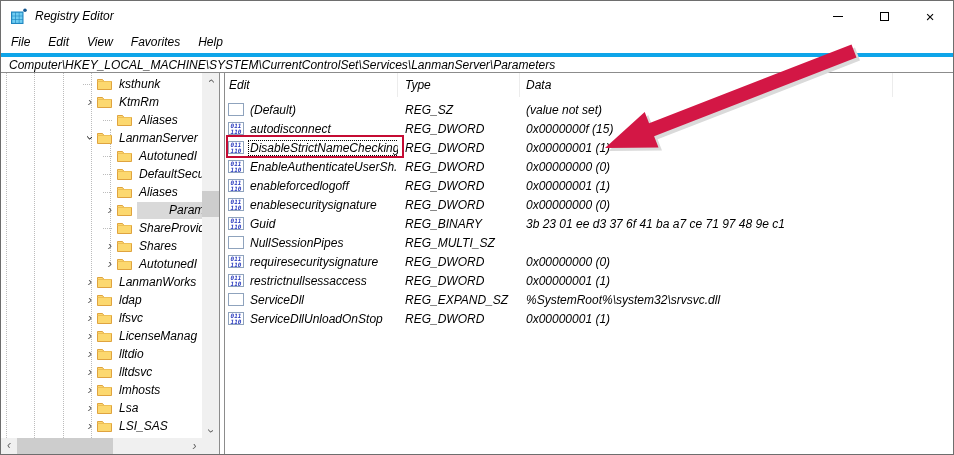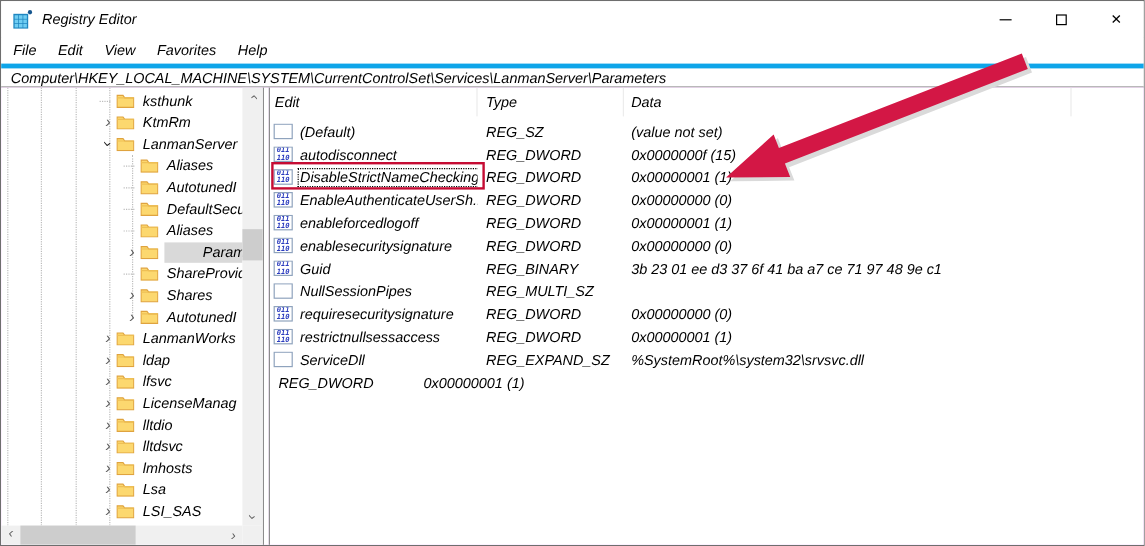--- a/index.html
+++ b/index.html
@@ -150,35 +150,35 @@
               <span class="tree-label">ksthunk</span>
             </div>
             <div class="tree-row lvl1">
               <span class="expander">›</span>
               <svg class="folder" width="15" height="12" viewBox="0 0 15 12">
                 <path d="M0.5 1.5 h5 l1.5 2 h7.5 v8 h-14 z" fill="#fcd86f" stroke="#dfa33f" stroke-width="1"></path>
                 <path d="M0.5 3.5 h14" stroke="#eebf55" stroke-width="1"></path>
               </svg>
               <span class="tree-label">KtmRm</span>
             </div>
+            <div class="tree-row lvl2">
+              <span class="connector"></span>
+              <svg class="folder" width="15" height="12" viewBox="0 0 15 12">
+                <path d="M0.5 1.5 h5 l1.5 2 h7.5 v8 h-14 z" fill="#fcd86f" stroke="#dfa33f" stroke-width="1"></path>
+                <path d="M0.5 3.5 h14" stroke="#eebf55" stroke-width="1"></path>
+              </svg>
+              <span class="tree-label">Aliases</span>
+            </div>
             <div class="tree-row lvl1">
               <span class="expander expanded">›</span>
               <svg class="folder" width="15" height="12" viewBox="0 0 15 12">
                 <path d="M0.5 1.5 h5 l1.5 2 h7.5 v8 h-14 z" fill="#fcd86f" stroke="#dfa33f" stroke-width="1"></path>
                 <path d="M0.5 3.5 h14" stroke="#eebf55" stroke-width="1"></path>
               </svg>
               <span class="tree-label">LanmanServer</span>
-            </div>
-            <div class="tree-row lvl2">
-              <span class="connector"></span>
-              <svg class="folder" width="15" height="12" viewBox="0 0 15 12">
-                <path d="M0.5 1.5 h5 l1.5 2 h7.5 v8 h-14 z" fill="#fcd86f" stroke="#dfa33f" stroke-width="1"></path>
-                <path d="M0.5 3.5 h14" stroke="#eebf55" stroke-width="1"></path>
-              </svg>
-              <span class="tree-label">Aliases</span>
             </div>
             <div class="tree-row lvl2">
               <span class="connector"></span>
               <svg class="folder" width="15" height="12" viewBox="0 0 15 12">
                 <path d="M0.5 1.5 h5 l1.5 2 h7.5 v8 h-14 z" fill="#fcd86f" stroke="#dfa33f" stroke-width="1"></path>
                 <path d="M0.5 3.5 h14" stroke="#eebf55" stroke-width="1"></path>
               </svg>
               <span class="tree-label">AutotunedI</span>
             </div>
             <div class="tree-row lvl2">
@@ -445,20 +445,27 @@
             <div class="cell-name">
               <span class="vicon ab">
                 <span class="t">ab</span>
               </span>
               <span class="name-label">ServiceDll</span>
             </div>
             <div class="cell-type">REG_EXPAND_SZ</div>
             <div class="cell-data">%SystemRoot%\system32\srvsvc.dll</div>
           </div>
           <div class="list-row">
+            <div class="cell-name">
+              <span class="vicon bin">
+                <span class="t">011</span>
+                <span class="t">110</span>
+              </span>
+              <span class="name-label">ServiceDllUnloadOnStop</span>
+            </div>
             <div class="cell-type">REG_DWORD</div>
             <div class="cell-data">0x00000001 (1)</div>
           </div>
         </div>
       <div class="red-box"></div>
     </div>
   </div>
 
   <svg class="arrow-svg" width="954" height="455" viewBox="0 0 954 455">
     <polygon id="arrow-shadow" points="854,46.5 651.6,125.3 647.2,114.1 607.5,150 661,149.5 656.6,138.3 859,59.5" fill="#dadada"></polygon>

